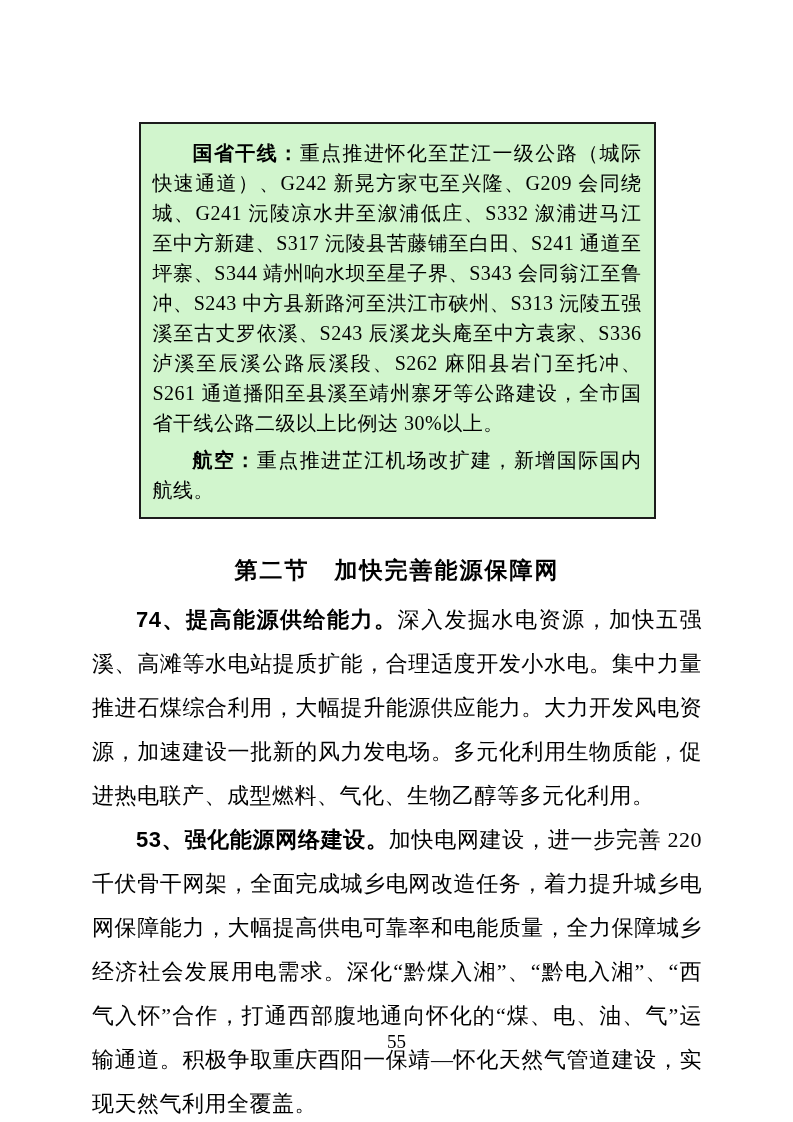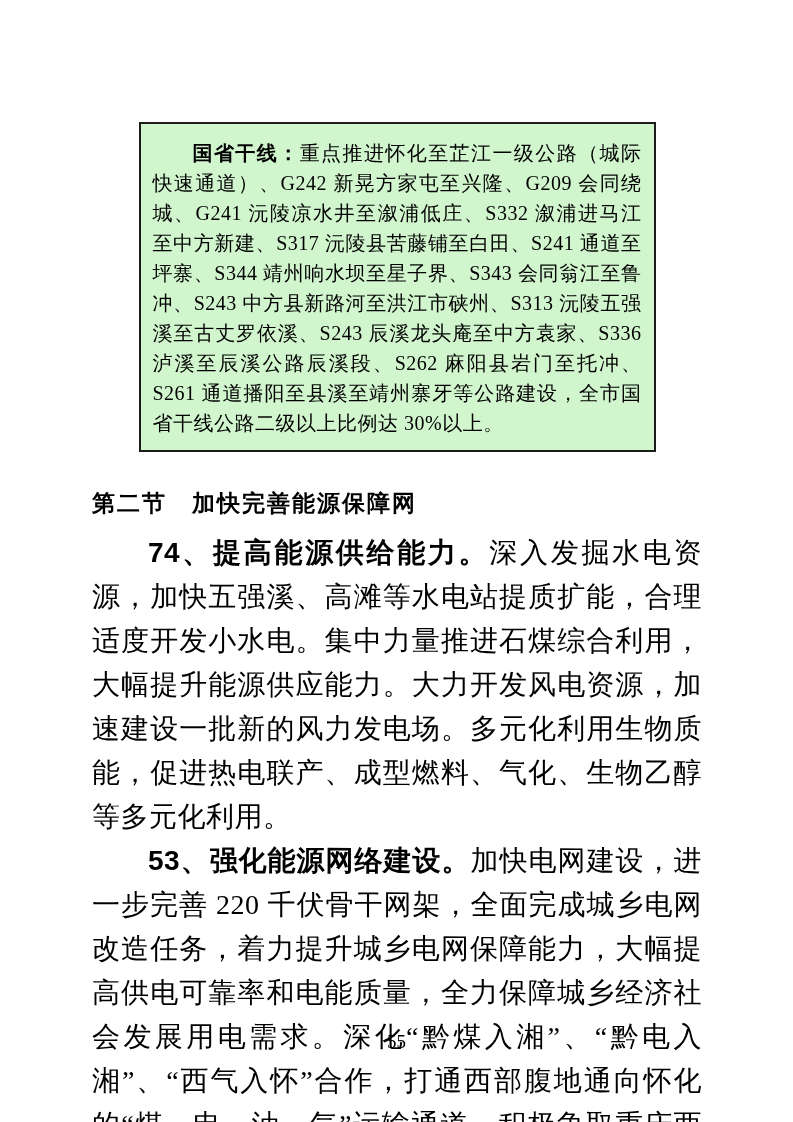--- a/index.html
+++ b/index.html
@@ -31,27 +31,28 @@
     text-indent: 2em;
     margin-top: 7px;
     letter-spacing: 0.5px;
   }
   .hei {
     font-family: "Liberation Sans", "DejaVu Sans", sans-serif;
     font-weight: bold;
   }
   .section-heading {
     margin-top: 36px;
+    text-align: center;
     font-size: 23px;
     font-weight: bold;
     letter-spacing: 2px;
     font-family: "Liberation Serif", "DejaVu Serif", serif;
   }
   .body-para {
-    font-size: 28px;
+    font-size: 22px;
     line-height: 44px;
     text-align: justify;
     text-indent: 2em;
     letter-spacing: 0.5px;
   }
   .body-para.first {
     margin-top: 12px;
   }
   .page-number {
     position: absolute;
@@ -64,20 +65,21 @@
   }
 </style>
 </head>
 <body>
 
 <div class="sheet">
   <div class="content">
 
     <div class="green-box">
       <p class="box-para"><span class="hei">国省干线：</span><span>重点推进怀化至芷江一级公路（城际快速通道）、G242 新晃方家屯至兴隆、G209 会同绕城、G241 沅陵凉水井至溆浦低庄、S332 溆浦进马江至中方新建、S317 沅陵县苦藤铺至白田、S241 通道至坪寨、S344 靖州响水坝至星子界、S343 会同翁江至鲁冲、S243 中方县新路河至洪江市硖州、S313 沅陵五强溪至古丈罗依溪、S243 辰溪龙头庵至中方袁家、S336 泸溪至辰溪公路辰溪段、S262 麻阳县岩门至托冲、S261 通道播阳至县溪至靖州寨牙等公路建设，全市国省干线公路二级以上比例达 30%以上。</span></p>
+      <p class="box-para"><span class="hei">航空：</span><span>重点推进芷江机场改扩建，新增国际国内航线。</span></p>
     </div>
 
     <h2 class="section-heading">第二节　加快完善能源保障网</h2>
 
     <p class="body-para first"><span class="hei">74、提高能源供给能力。</span><span>深入发掘水电资源，加快五强溪、高滩等水电站提质扩能，合理适度开发小水电。集中力量推进石煤综合利用，大幅提升能源供应能力。大力开发风电资源，加速建设一批新的风力发电场。多元化利用生物质能，促进热电联产、成型燃料、气化、生物乙醇等多元化利用。</span></p>
 
     <p class="body-para"><span class="hei">53、强化能源网络建设。</span><span>加快电网建设，进一步完善 220 千伏骨干网架，全面完成城乡电网改造任务，着力提升城乡电网保障能力，大幅提高供电可靠率和电能质量，全力保障城乡经济社会发展用电需求。深化“黔煤入湘”、“黔电入湘”、“西气入怀”合作，打通西部腹地通向怀化的“煤、电、油、气”运输通道。积极争取重庆酉阳一保靖—怀化天然气管道建设，实现天然气利用全覆盖。</span></p>
 
   </div>
 

